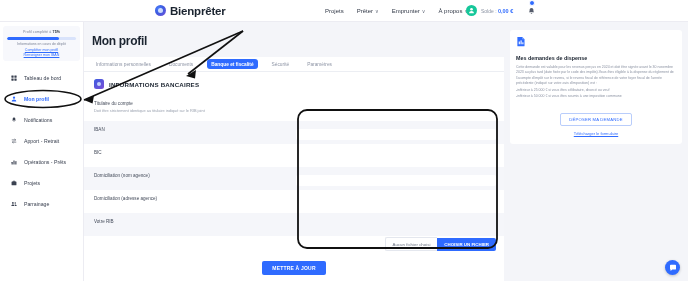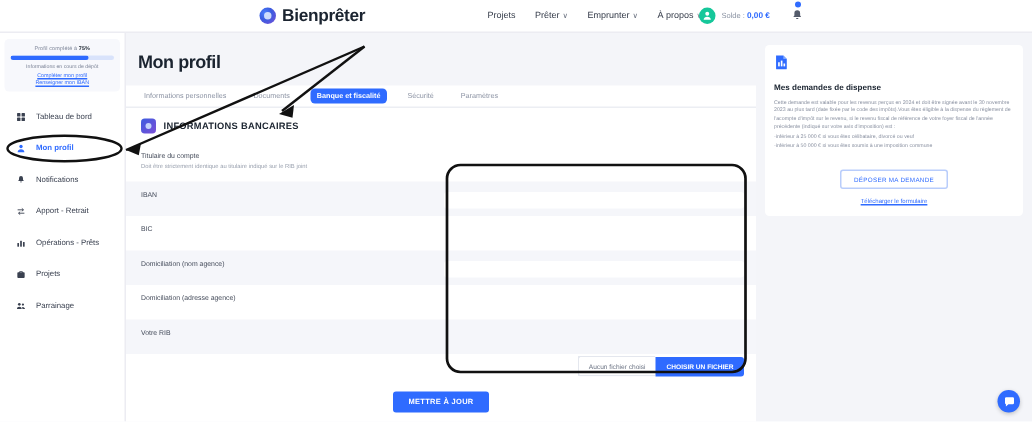--- a/index.html
+++ b/index.html
@@ -11,21 +11,21 @@
     color: #2b2f3a;
   }
   #app { position: relative; width: 688px; height: 281px; background:#f4f5f9; }
 
   
   .topnav {
     position:absolute; left:0; top:0; width:688px; height:22px;
     background:#ffffff; display:flex; align-items:center;
     border-bottom:1px solid #ececf2; z-index:5;
   }
-  .brand { position:absolute; left:173px; display:flex; align-items:center; gap:4px;text-align:right; }
+  .brand { position:absolute; left:155px; display:flex; align-items:center; gap:4px;text-align:right; }
   .brand-mark {
     width:11px; height:11px; border-radius:50%;
     background:radial-gradient(circle at 32% 32%, #4a7dfc 0%, #3b5ce0 42%, #7c4fd6 100%);
     position:relative;
   }
   .brand-mark::after{
     content:""; position:absolute; left:3px; top:2.5px;
     width:5px; height:5px; border-radius:50%; background:#e8f0ff; opacity:.85;
   }
   .brand-text { font-size:11.5px; font-weight:700; color:#1b2430; letter-spacing:-.2px; }

